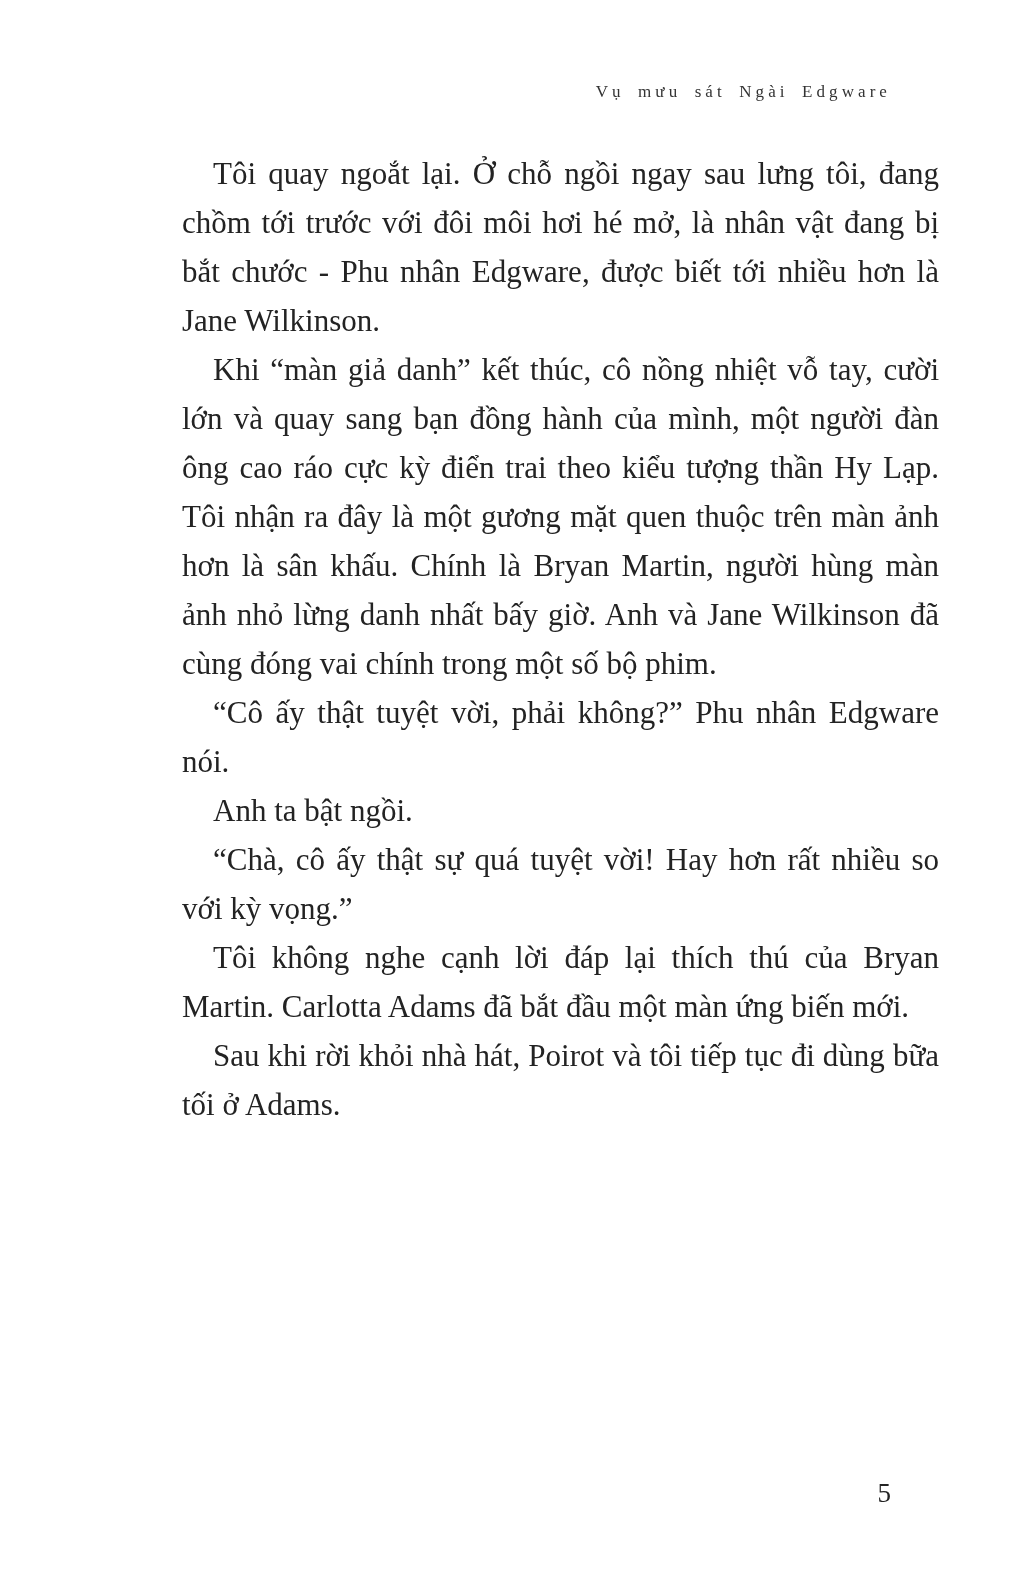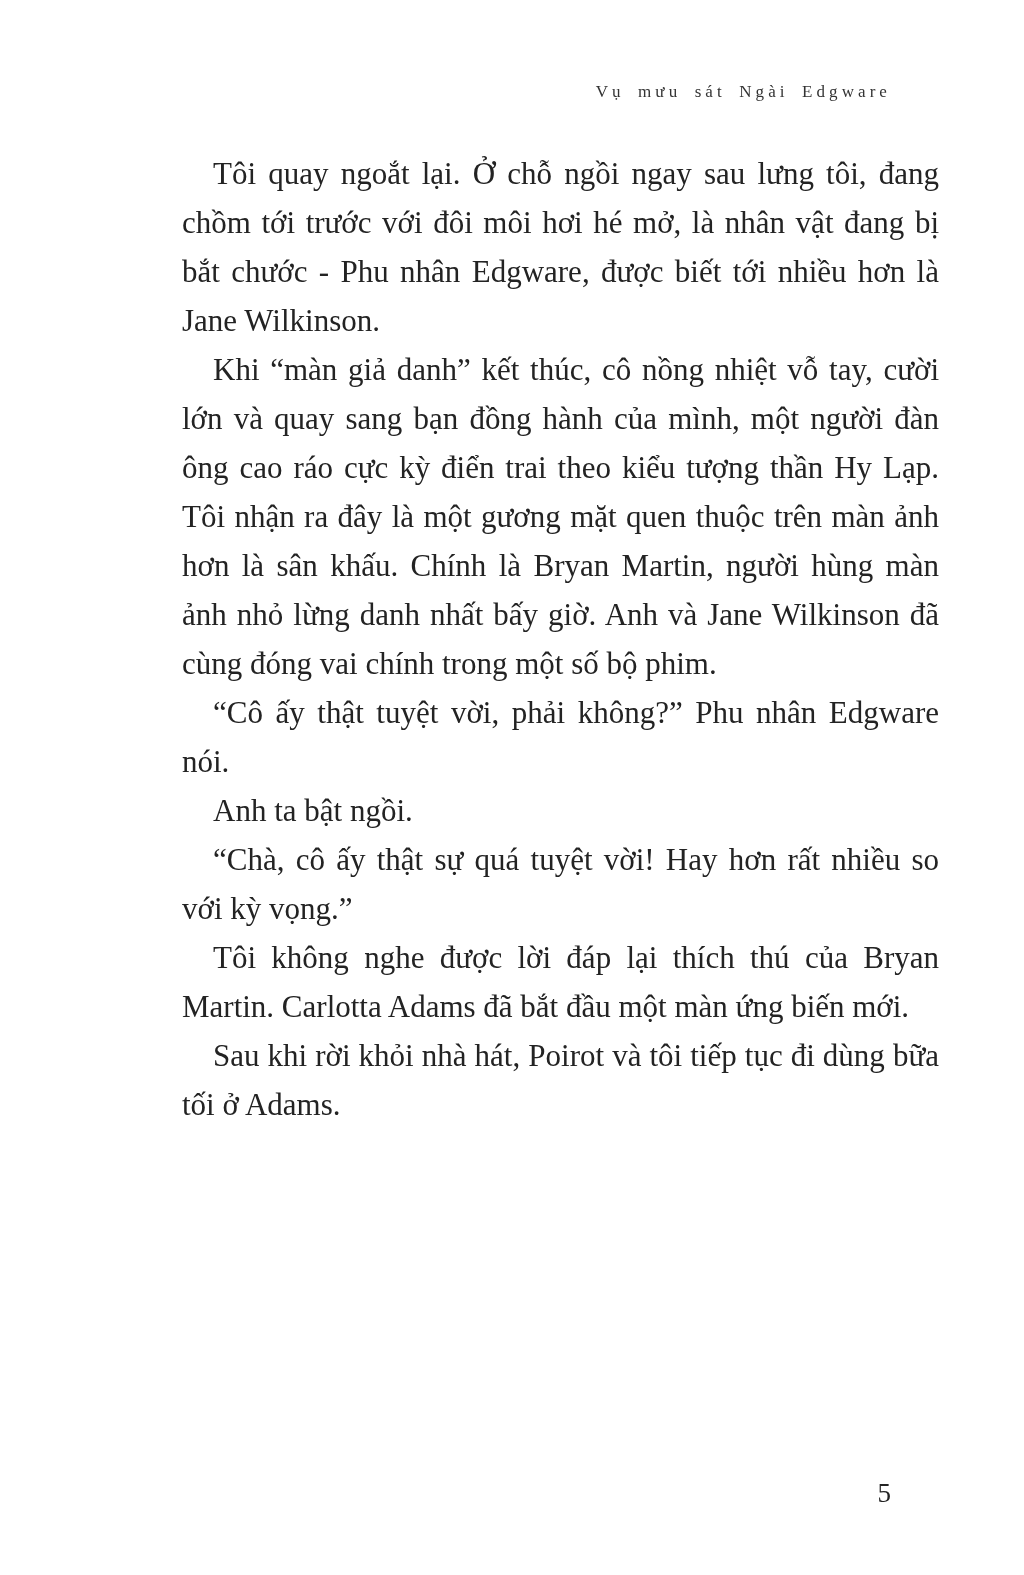--- a/index.html
+++ b/index.html
@@ -60,19 +60,19 @@
 <div class="page">
 
   <div class="running-header">Vụ mưu sát Ngài Edgware</div>
 
   <div class="body-text">
       <p>Tôi quay ngoắt lại. Ở chỗ ngồi ngay sau lưng tôi, đang chồm tới trước với đôi môi hơi hé mở, là nhân vật đang bị bắt chước - Phu nhân Edgware, được biết tới nhiều hơn là Jane Wilkinson.</p>
       <p>Khi “màn giả danh” kết thúc, cô nồng nhiệt vỗ tay, cười lớn và quay sang bạn đồng hành của mình, một người đàn ông cao ráo cực kỳ điển trai theo kiểu tượng thần Hy Lạp. Tôi nhận ra đây là một gương mặt quen thuộc trên màn ảnh hơn là sân khấu. Chính là Bryan Martin, người hùng màn ảnh nhỏ lừng danh nhất bấy giờ. Anh và Jane Wilkinson đã cùng đóng vai chính trong một số bộ phim.</p>
       <p>“Cô ấy thật tuyệt vời, phải không?” Phu nhân Edgware nói.</p>
       <p>Anh ta bật ngồi.</p>
       <p>“Chà, cô ấy thật sự quá tuyệt vời! Hay hơn rất nhiều so với kỳ vọng.”</p>
-      <p>Tôi không nghe được lời đáp lại thích thú của Bryan Martin. Carlotta Adams đã bắt đầu một màn ứng biến mới.</p>
+      <p>Tôi không nghe cạnh lời đáp lại thích thú của Bryan Martin. Carlotta Adams đã bắt đầu một màn ứng biến mới.</p>
       <p>Sau khi rời khỏi nhà hát, Poirot và tôi tiếp tục đi dùng bữa tối ở Adams.</p>
     </div>
 
   <div class="page-number">5</div>
 
 </div>
 
 </body></html>

